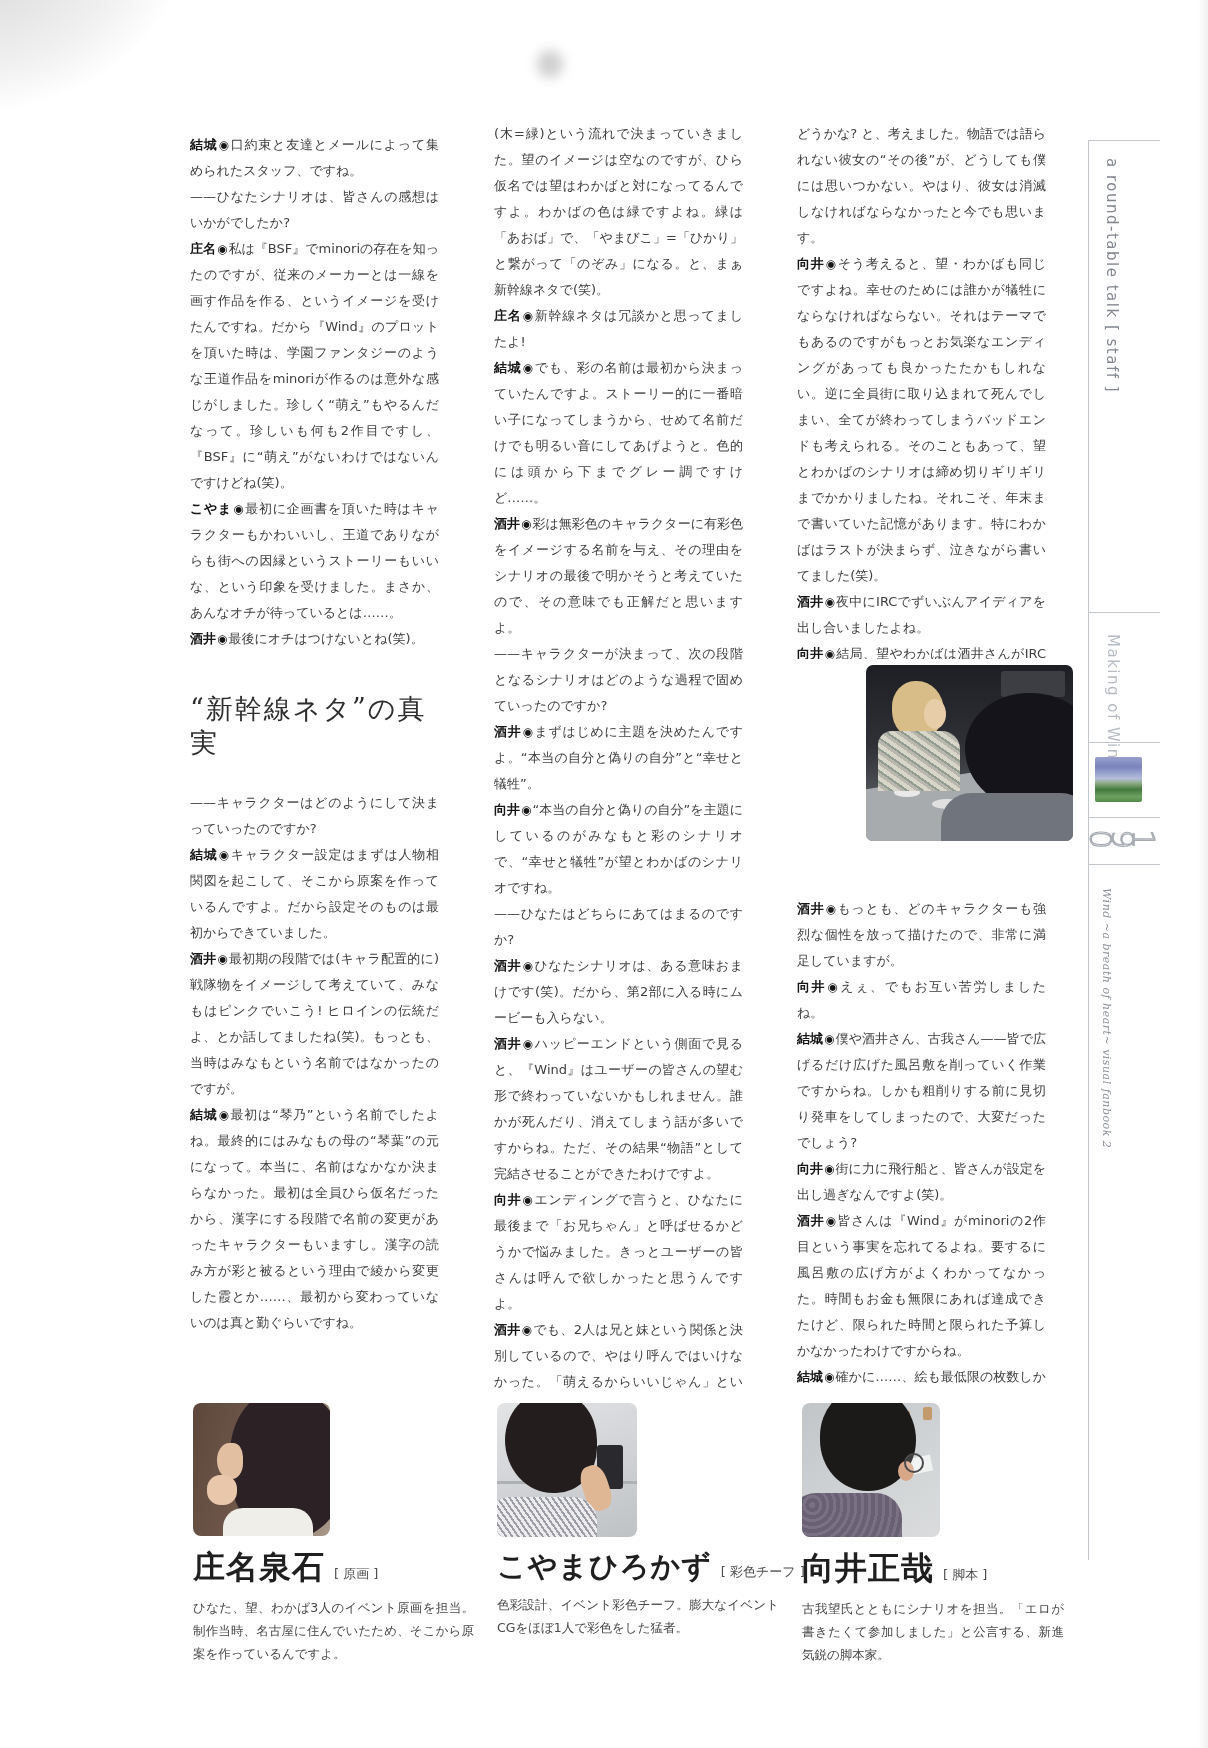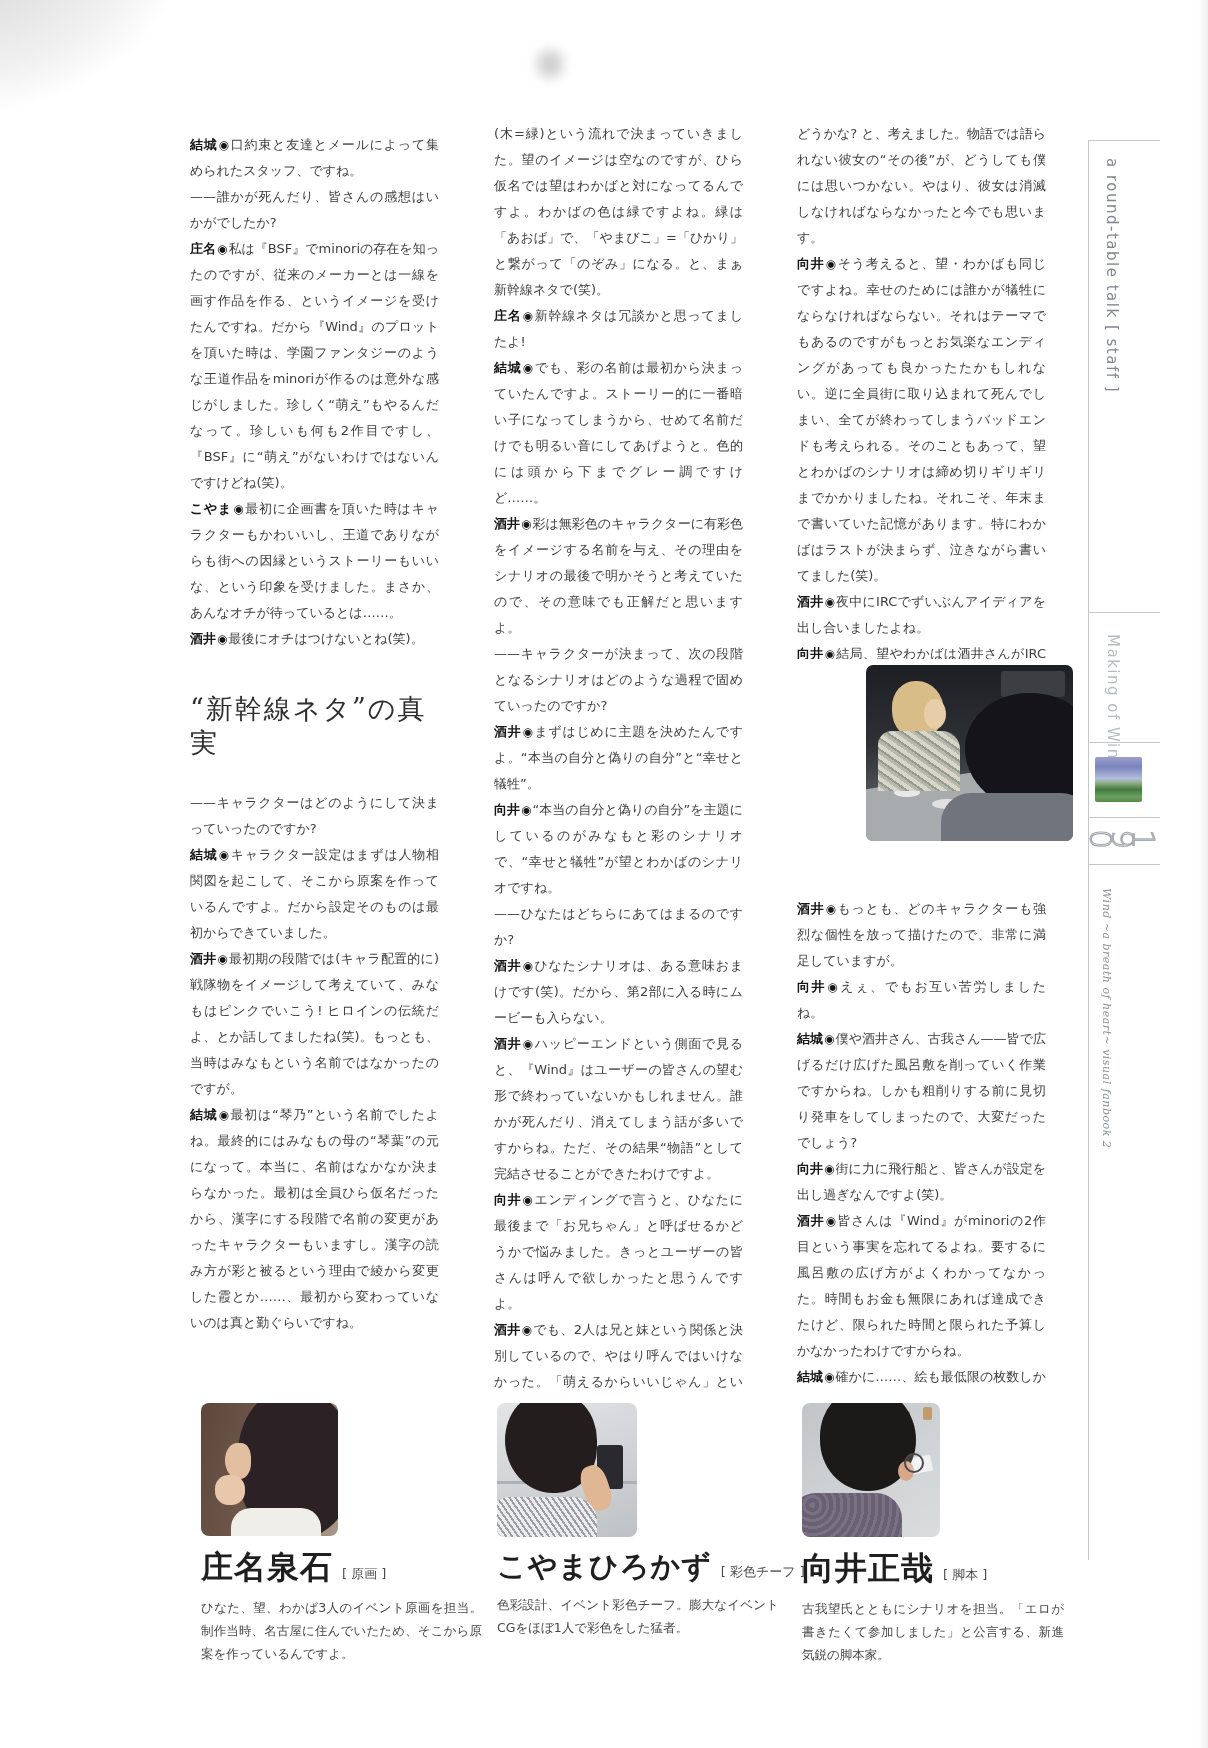--- a/index.html
+++ b/index.html
@@ -88,21 +88,21 @@
 </head>
 <body>
 
 <div class="page">
   <div class="corner-shade"></div>
   <div class="top-smudge"></div>
   <div class="right-edge"></div>
 
   <div class="col" style="left:190px;top:132px;height:1272px;">
       <p><b class="speaker">結城</b><span class="bullet">◉</span>口約束と友達とメールによって集められたスタッフ、ですね。</p>
-      <p>——誰かが死んだり、皆さんの感想はいかがでしたか?</p>
+      <p>——ひなたシナリオは、皆さんの感想はいかがでしたか?</p>
       <p><b class="speaker">庄名</b><span class="bullet">◉</span>私は『BSF』でminoriの存在を知ったのですが、従来のメーカーとは一線を画す作品を作る、というイメージを受けたんですね。だから『Wind』のプロットを頂いた時は、学園ファンタジーのような王道作品をminoriが作るのは意外な感じがしました。珍しく“萌え”もやるんだなって。珍しいも何も2作目ですし、『BSF』に“萌え”がないわけではないんですけどね(笑)。</p>
       <p><b class="speaker">こやま</b><span class="bullet">◉</span>最初に企画書を頂いた時はキャラクターもかわいいし、王道でありながらも街への因縁というストーリーもいいな、という印象を受けました。まさか、あんなオチが待っているとは……。</p>
       <p><b class="speaker">酒井</b><span class="bullet">◉</span>最後にオチはつけないとね(笑)。</p>
       <h2 class="heading">“新幹線ネタ”の真実</h2>
       <p>——キャラクターはどのようにして決まっていったのですか?</p>
       <p><b class="speaker">結城</b><span class="bullet">◉</span>キャラクター設定はまずは人物相関図を起こして、そこから原案を作っているんですよ。だから設定そのものは最初からできていました。</p>
       <p><b class="speaker">酒井</b><span class="bullet">◉</span>最初期の段階では(キャラ配置的に)戦隊物をイメージして考えていて、みなもはピンクでいこう! ヒロインの伝統だよ、とか話してましたね(笑)。もっとも、当時はみなもという名前ではなかったのですが。</p>
       <p><b class="speaker">結城</b><span class="bullet">◉</span>最初は“琴乃”という名前でしたよね。最終的にはみなもの母の“琴葉”の元になって。本当に、名前はなかなか決まらなかった。最初は全員ひら仮名だったから、漢字にする段階で名前の変更があったキャラクターもいますし。漢字の読み方が彩と被るという理由で綾から変更した霞とか……、最初から変わっていないのは真と勤ぐらいですね。</p>
     </div>
   <div class="col" style="left:494px;top:121px;height:1280px;">
@@ -151,21 +151,21 @@
   <div class="tick" style="top:612px;"></div>
   <div class="tick" style="top:742px;"></div>
   <div class="tick" style="top:817px;"></div>
   <div class="tick" style="top:864px;"></div>
   <div class="side-vert side-talk">a round-table talk [ staff ]</div>
   <div class="side-vert side-making">Making of Wind</div>
   <div class="thumb"></div>
   <div class="pagenum"><span>0</span><span>9</span><span>1</span></div>
   <div class="side-vert side-script">Wind ~a breath of heart~ visual fanbook 2</div>
 
-  <div class="profile" style="left:193px;width:281px;margin-left:8px;">
+  <div class="profile" style="left:193px;width:281px;">
     <div class="photo ph-p ph-p1">
       <div class="hair"></div>
       <div class="face"></div>
       <div class="hands"></div>
       <div class="shirt"></div>
     </div>
     <div class="name-row">
       <span class="pname">庄名泉石</span><span class="prole">[ 原画 ]</span>
     </div>
     <div class="bio">ひなた、望、わかば3人のイベント原画を担当。制作当時、名古屋に住んでいたため、そこから原案を作っているんですよ。</div>

